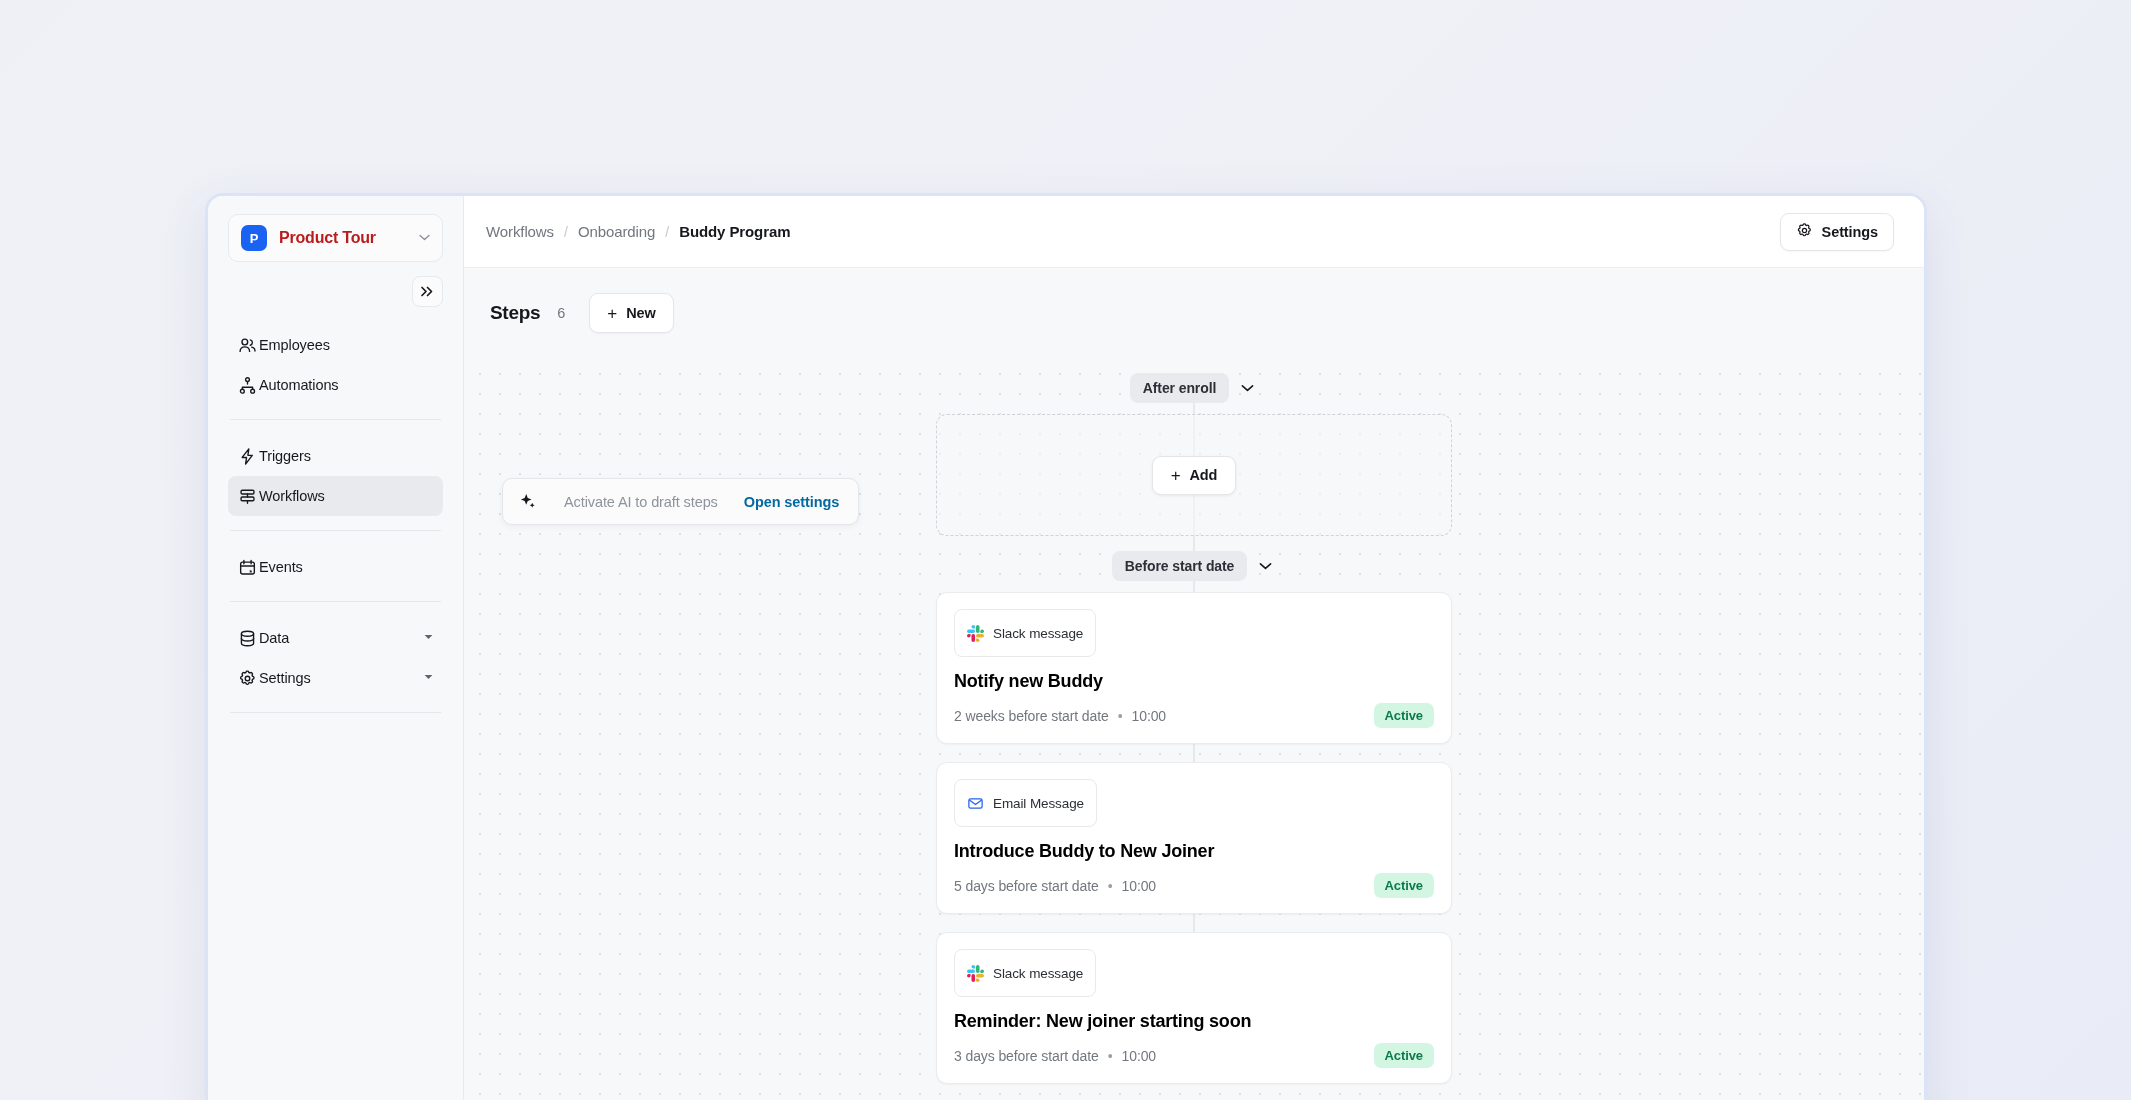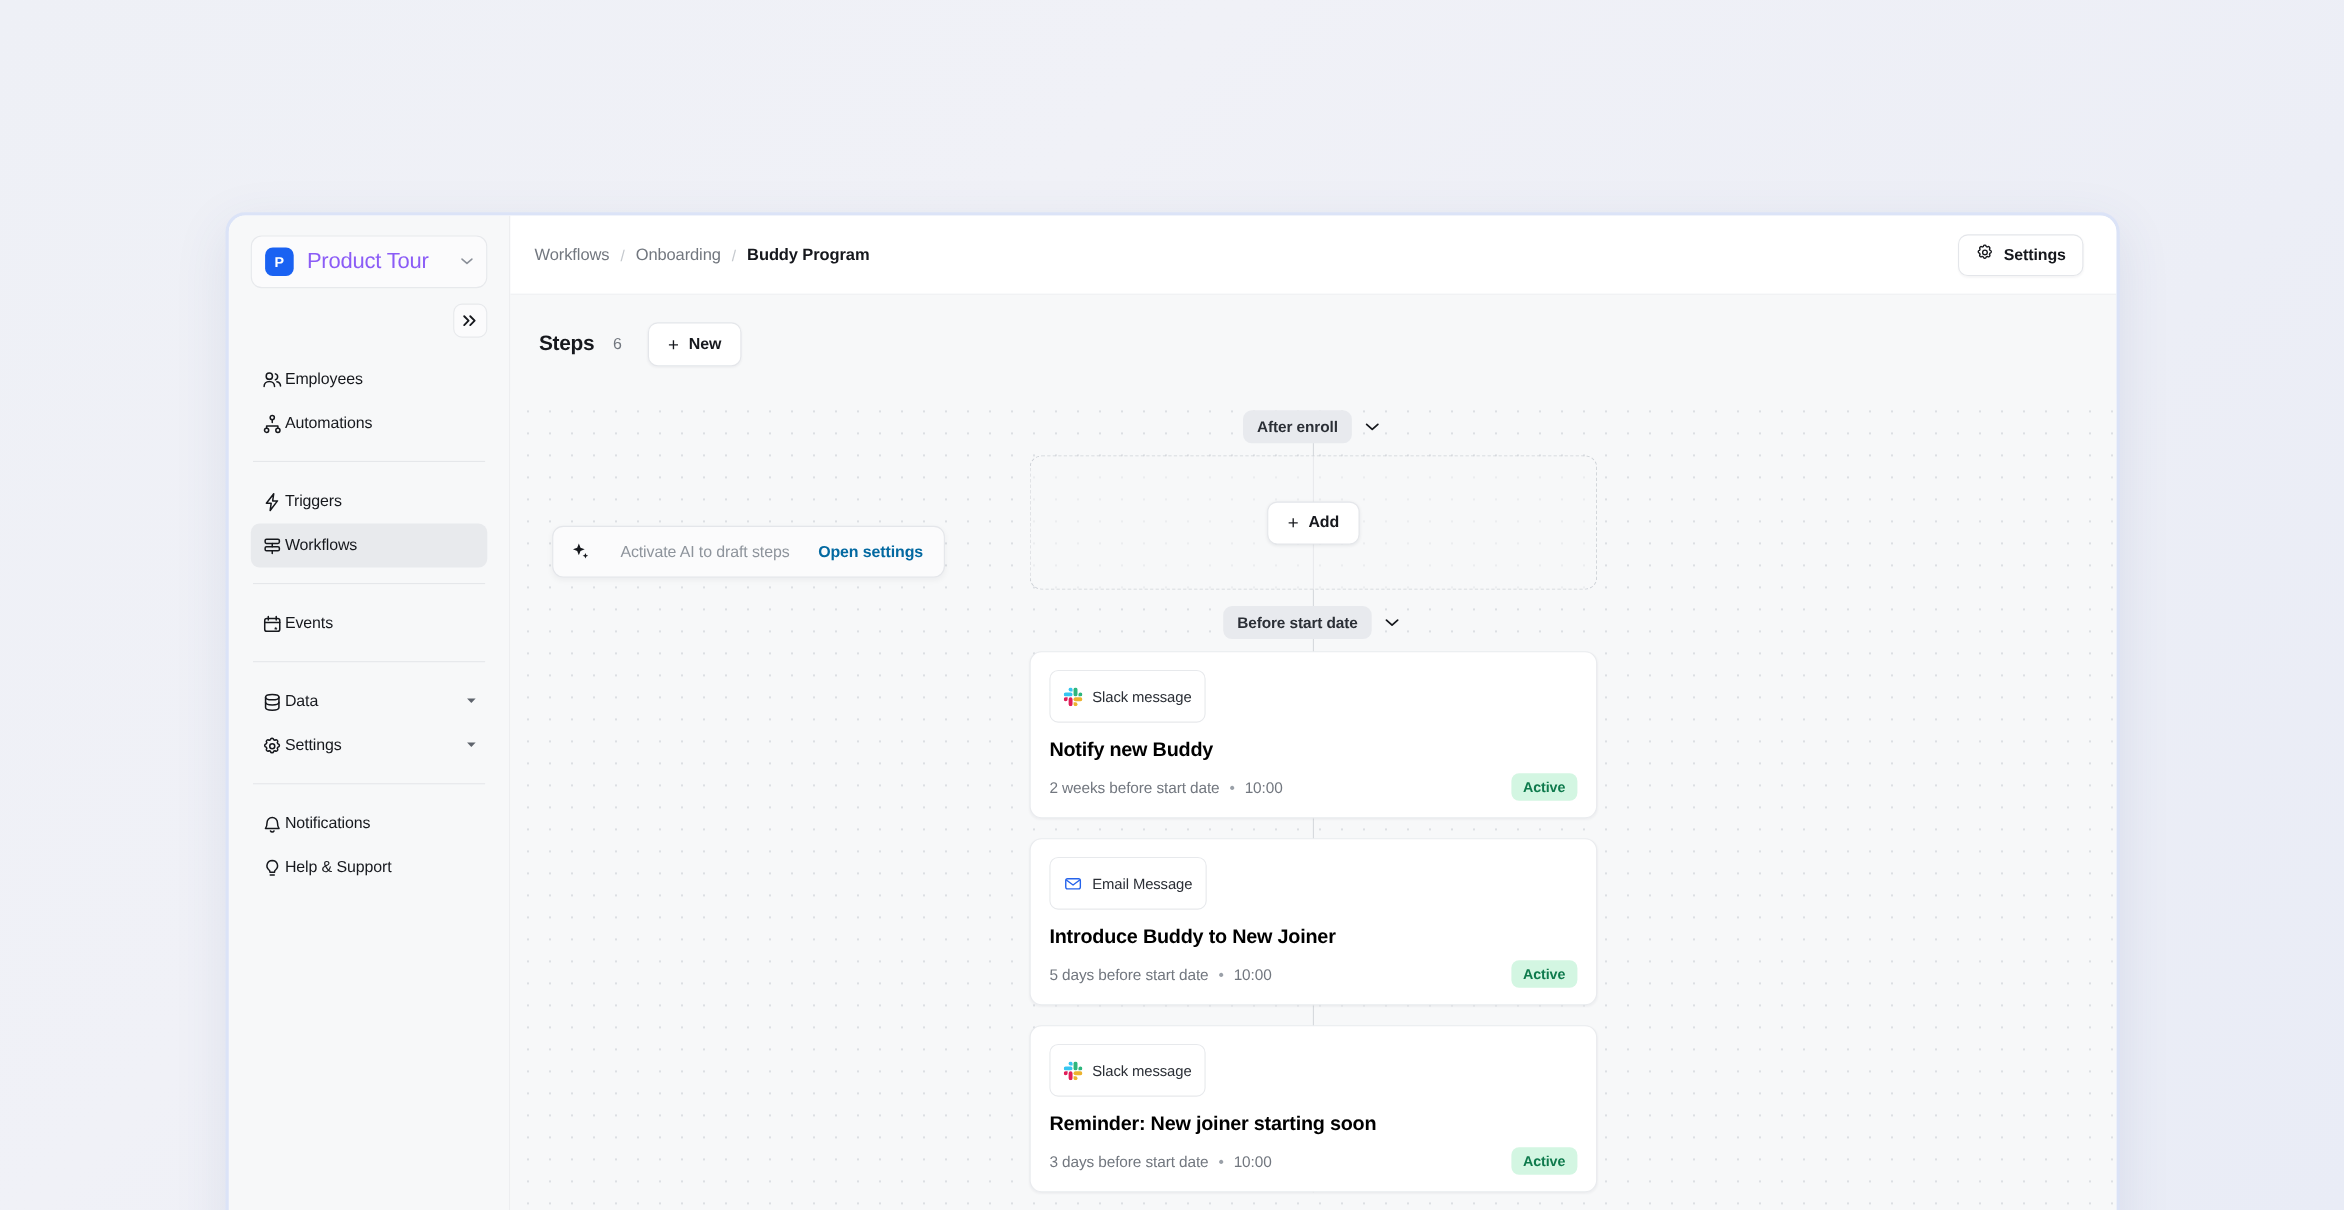--- a/index.html
+++ b/index.html
@@ -61,23 +61,23 @@
     background: #1a62f2;
     color: #fff;
     font-size: 13px;
     font-weight: 700;
     display: flex;
     align-items: center;
     justify-content: center;
   }
   .ws-name {
     flex: 1;
-    font-size: 20px;
-    font-weight: 400;
-    color: #8b5cf6;
+    font-size: 16px;
+    font-weight: 700;
+    color: #b91c1c;
     letter-spacing: -0.2px;
   }
   .ws-caret { color: #8b9099; font-size: 9px; line-height: 1; }
 
   .collapse-row {
     display: flex;
     justify-content: flex-end;
     margin-top: 14px;
   }
   .collapse-btn {
@@ -544,40 +544,20 @@
                 <circle cx="10" cy="10" r="2.4" fill="none" stroke="#16181d" stroke-width="1.45" stroke-linecap="round" stroke-linejoin="round"></circle>
               </svg>
             </span>
             <span class="nav-label">Settings</span>
             <span class="nav-caret"><svg width="9" height="6" viewBox="0 0 9 6">
                 <path d="M0.6 1 L4.5 5 L8.4 1 Z" fill="#5f646d"></path>
               </svg></span>
           </div>
         </div>
         <div class="nav-divider"></div>
-        <div class="nav-section">
-          <div class="nav-item">
-            <span class="nav-icon">
-              <svg width="19" height="19" viewBox="0 0 20 20">
-                <path d="M5 8.4a5 5 0 0 1 10 0c0 3.1.8 4.6 1.5 5.4H3.5C4.2 13 5 11.5 5 8.4z" fill="none" stroke="#16181d" stroke-width="1.45" stroke-linecap="round" stroke-linejoin="round"></path>
-                <path d="M8.3 16.2a1.9 1.9 0 0 0 3.4 0" fill="none" stroke="#16181d" stroke-width="1.45" stroke-linecap="round" stroke-linejoin="round"></path>
-              </svg>
-            </span>
-            <span class="nav-label">Notifications</span>
-          </div>
-          <div class="nav-item">
-            <span class="nav-icon">
-              <svg width="19" height="19" viewBox="0 0 20 20">
-                <path d="M10 2.4a5.1 5.1 0 0 1 3.1 9.1c-.6.5-.9 1.1-.9 1.8v.3H7.8v-.3c0-.7-.3-1.3-.9-1.8A5.1 5.1 0 0 1 10 2.4z" fill="none" stroke="#16181d" stroke-width="1.45" stroke-linecap="round" stroke-linejoin="round"></path>
-                <path d="M8.1 16.2h3.8" fill="none" stroke="#16181d" stroke-width="1.45" stroke-linecap="round" stroke-linejoin="round"></path>
-              </svg>
-            </span>
-            <span class="nav-label">Help &amp; Support</span>
-          </div>
-        </div>
       </nav>
 
   </aside>
 
   <div id="main">
 
     <header id="topbar">
       <div class="breadcrumb" id="breadcrumb">
           <span class="crumb">Workflows</span>
           <span class="crumb-sep">/</span>

